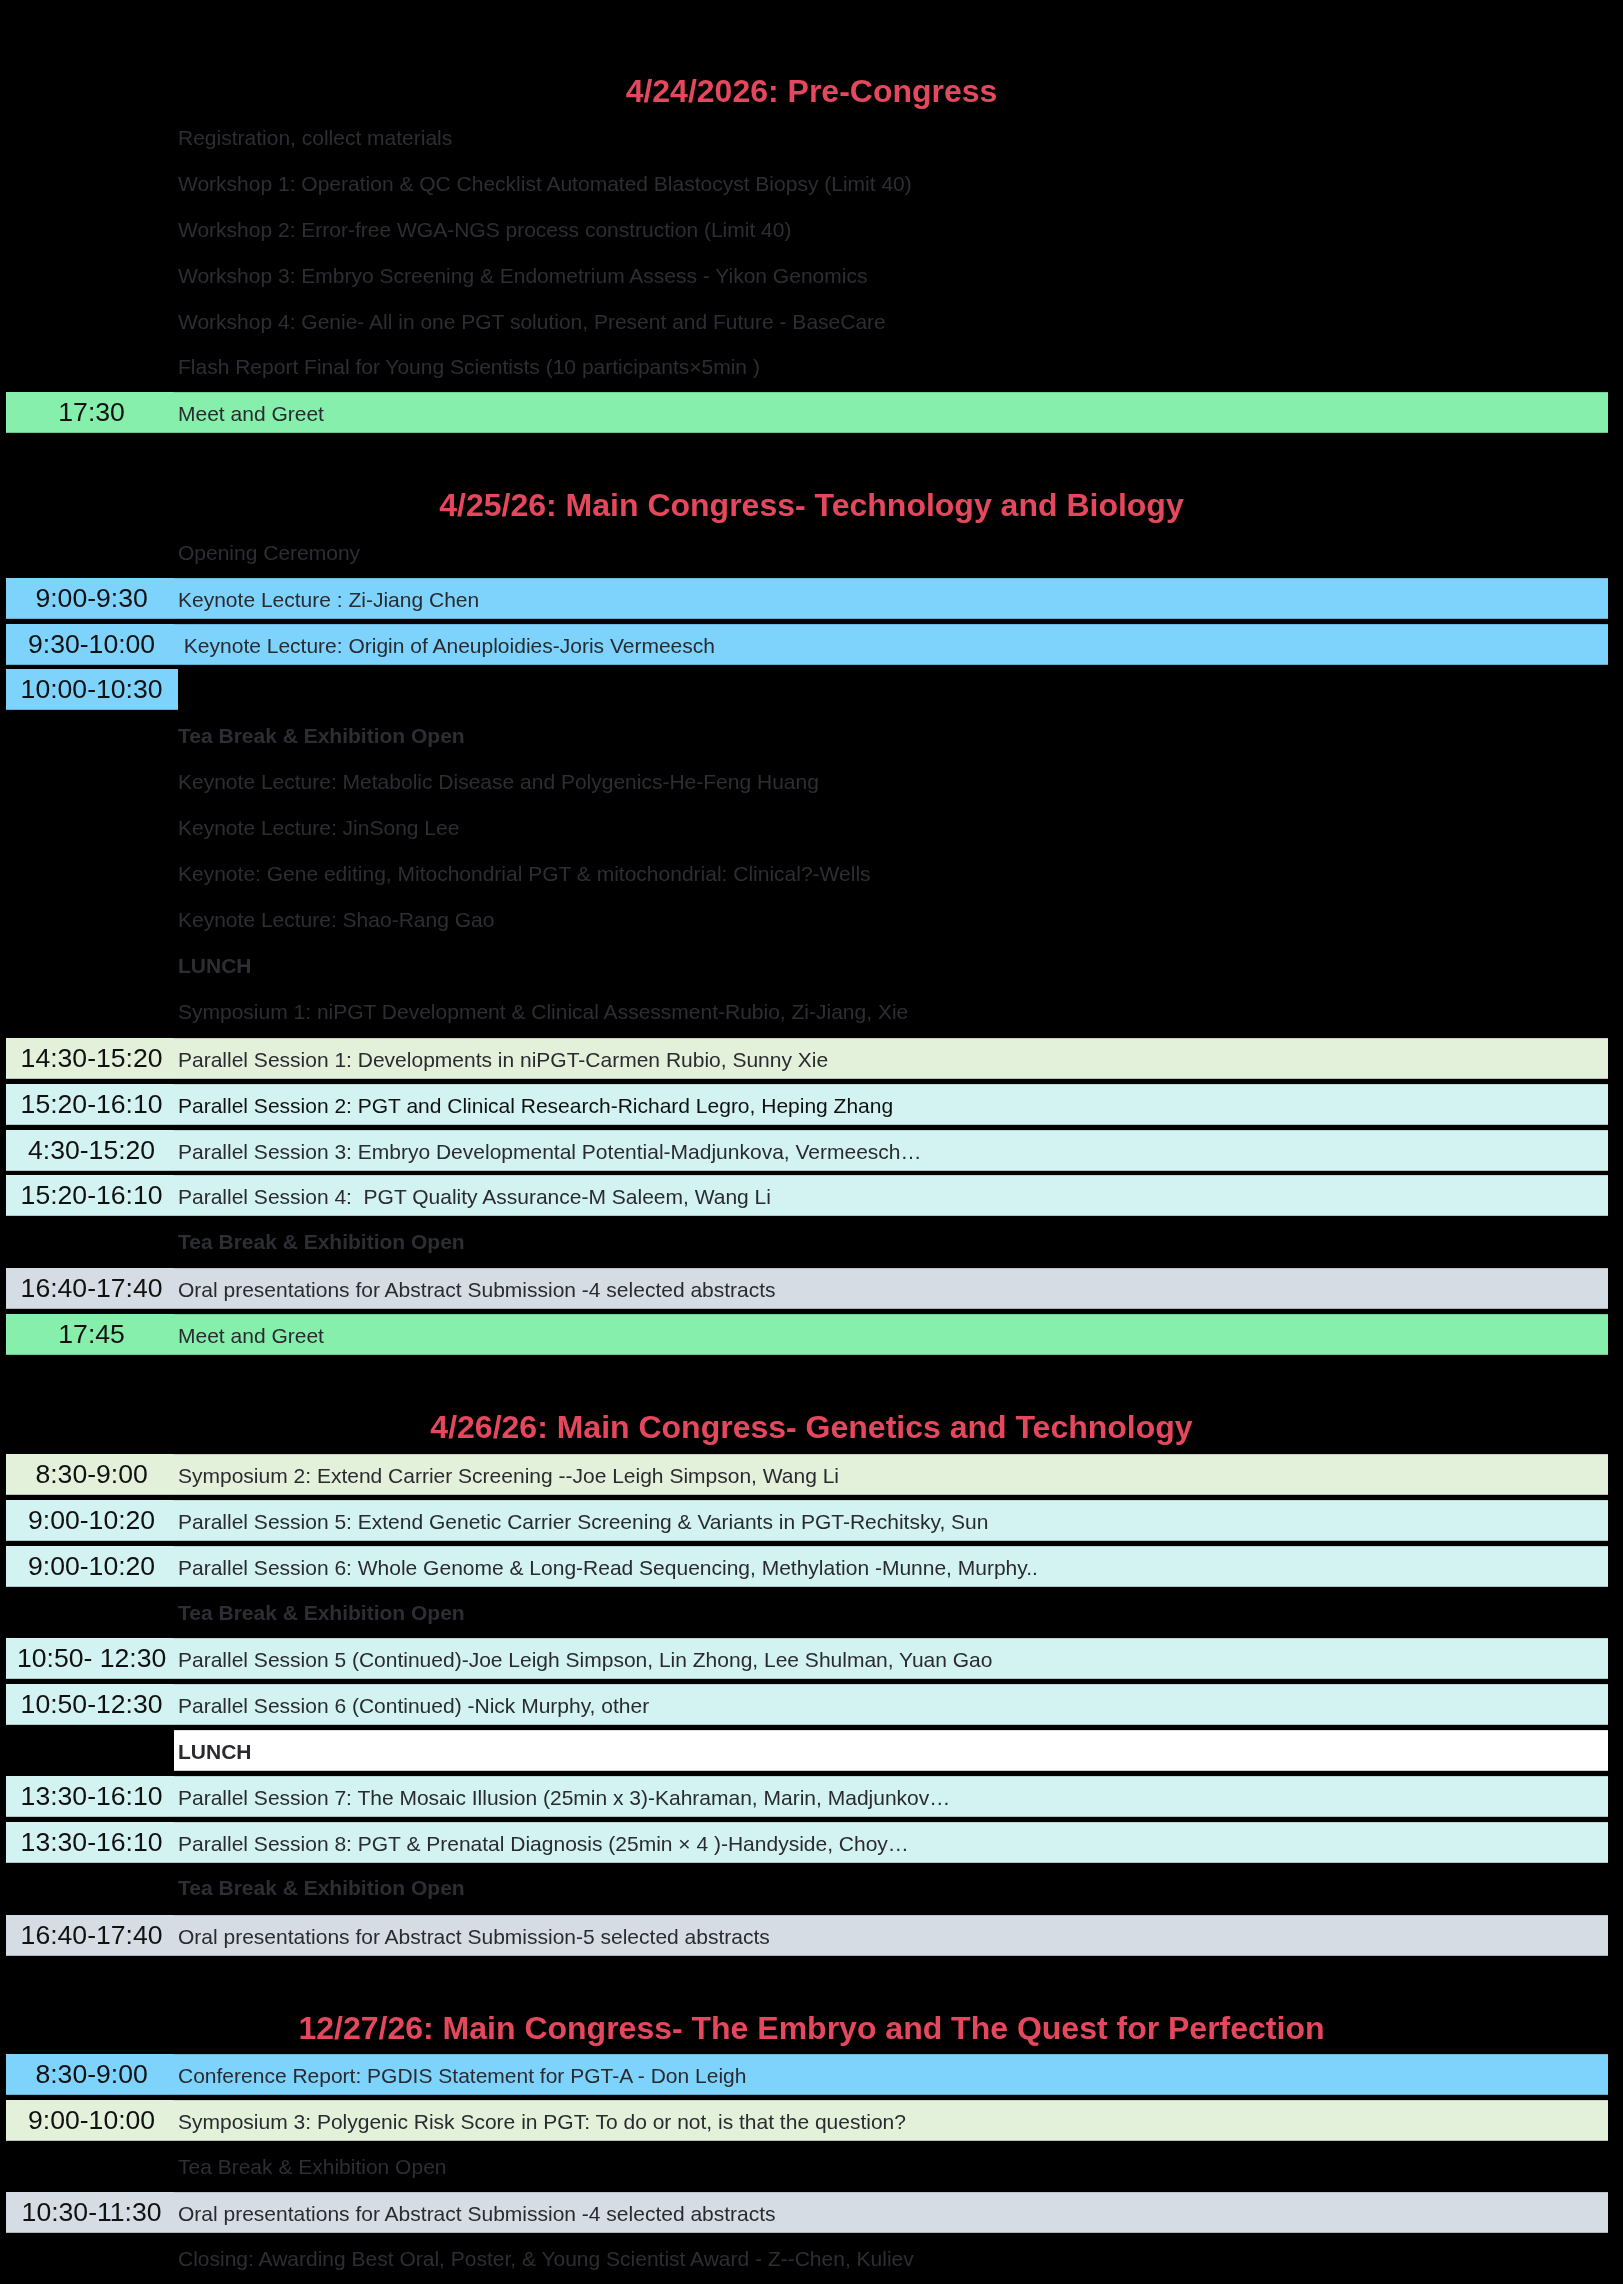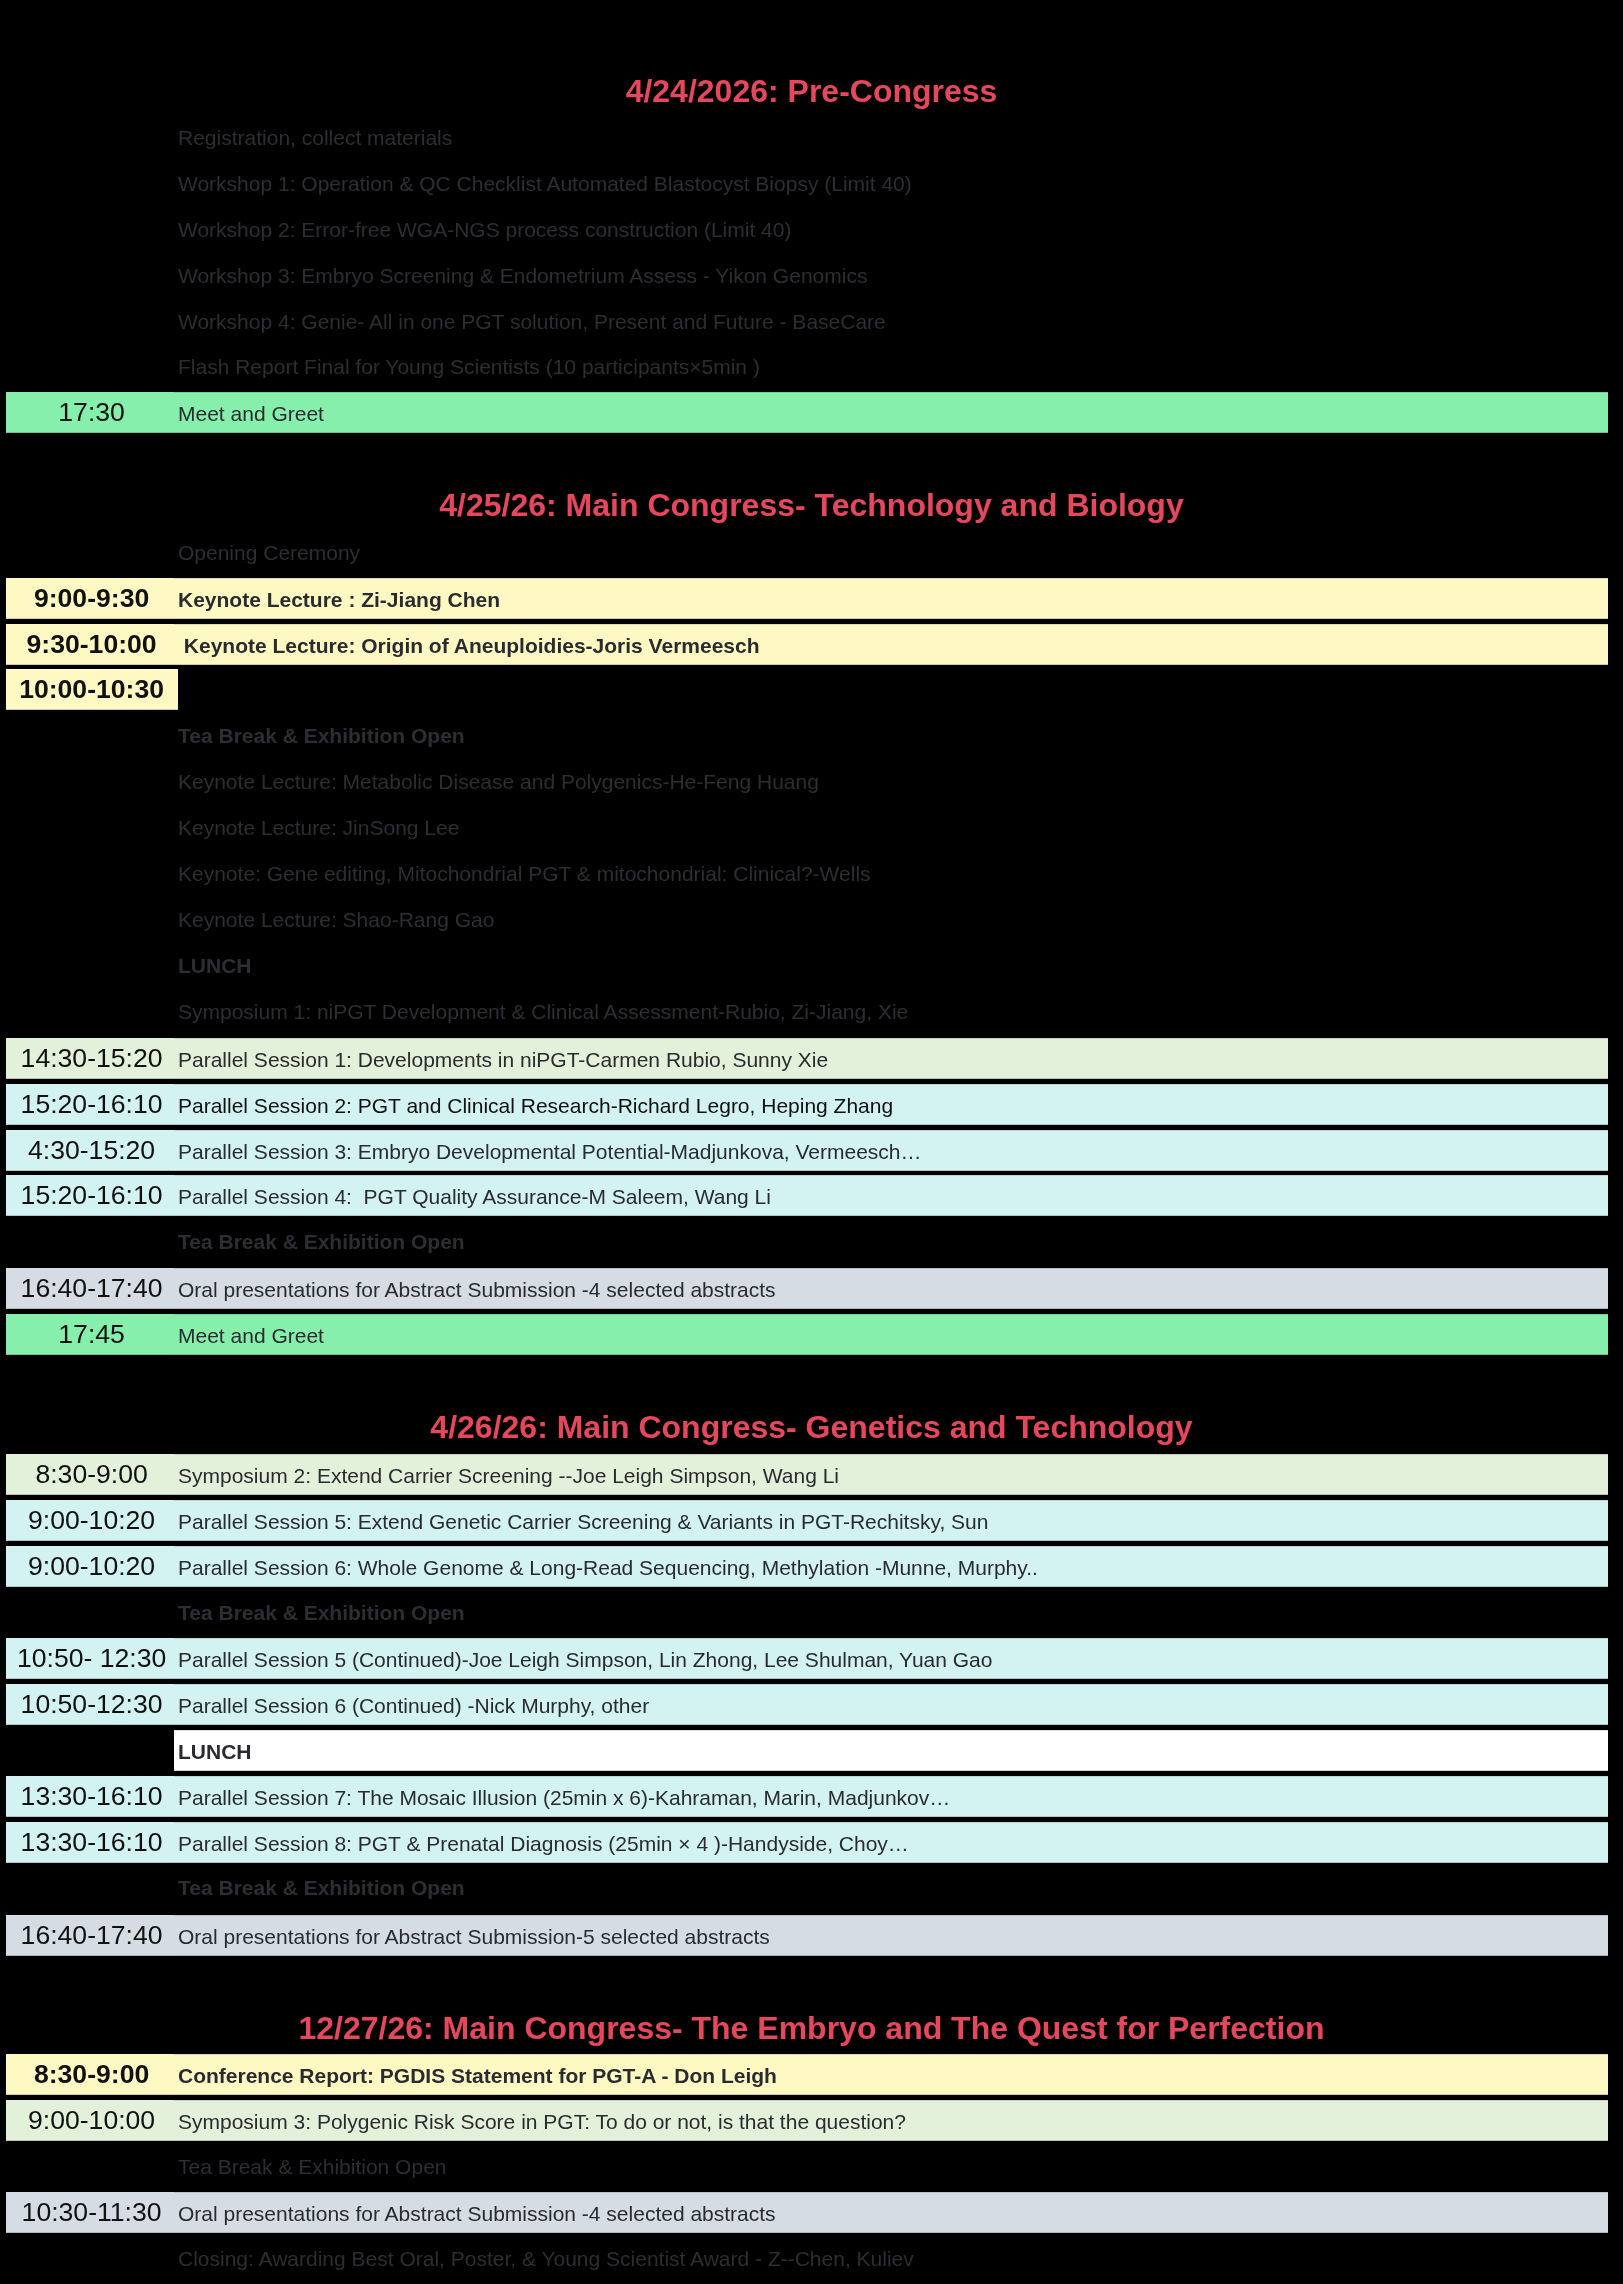--- a/index.html
+++ b/index.html
@@ -11,21 +11,21 @@
   .time { position: absolute; left: 5.6px; width: 172px; height: 41px; box-sizing: border-box;
           text-align: center; font-size: 26.6px; line-height: 41px; color: #111;
           border-bottom: 1.6px solid rgba(0,0,0,0.18); white-space: nowrap; overflow: hidden; }
   .content { position: absolute; left: 174px; width: 1434px; height: 41px; box-sizing: border-box;
              padding-left: 4px; font-size: 21px; line-height: 41px; color: #2a2b30;
              white-space: nowrap; overflow: hidden;
              border-bottom: 1.6px solid rgba(0,0,0,0.18); border-top: 0.8px solid rgba(0,0,0,0.12); }
   .plain .content { background: transparent; border: none; color: #2d2e33; }
   .bold .content { font-weight: bold; }
   .bg-peach { background: #86efac; }
-  .bg-yellow { background: #fef9c3; font-weight: bold; }
+  .bg-yellow { background: #7dd3fc; }
   .bg-green { background: #e3f0da; }
   .bg-cyan { background: #d2f3f1; }
   .bg-gray { background: #d5dce4; }
   .bg-white { background: #ffffff; }
   .dark .content { color: #111; }
 </style>
 </head>
 <body>
 
 <div class="day-title" style="top:71px">4/24/2026: Pre-Congress</div>
@@ -141,21 +141,21 @@
 </div>
 <div class="row" style="top:1684px">
   <div class="time bg-cyan">10:50-12:30</div>
   <div class="content bg-cyan">Parallel Session 6 (Continued) -Nick Murphy, other</div>
 </div>
 <div class="row bold" style="top:1730px">
   <div class="content bg-white">LUNCH</div>
 </div>
 <div class="row" style="top:1776px">
   <div class="time bg-cyan">13:30-16:10</div>
-  <div class="content bg-cyan">Parallel Session 7: The Mosaic Illusion (25min x 6)-Kahraman, Marin, Madjunkov…</div>
+  <div class="content bg-cyan">Parallel Session 7: The Mosaic Illusion (25min x 3)-Kahraman, Marin, Madjunkov…</div>
 </div>
 <div class="row" style="top:1822px">
   <div class="time bg-cyan">13:30-16:10</div>
   <div class="content bg-cyan">Parallel Session 8: PGT &amp; Prenatal Diagnosis (25min × 4 )-Handyside, Choy…</div>
 </div>
 <div class="row plain bold" style="top:1867px">
   <div class="content">Tea Break &amp; Exhibition Open</div>
 </div>
 <div class="row" style="top:1915px">
   <div class="time bg-gray">16:40-17:40</div>

